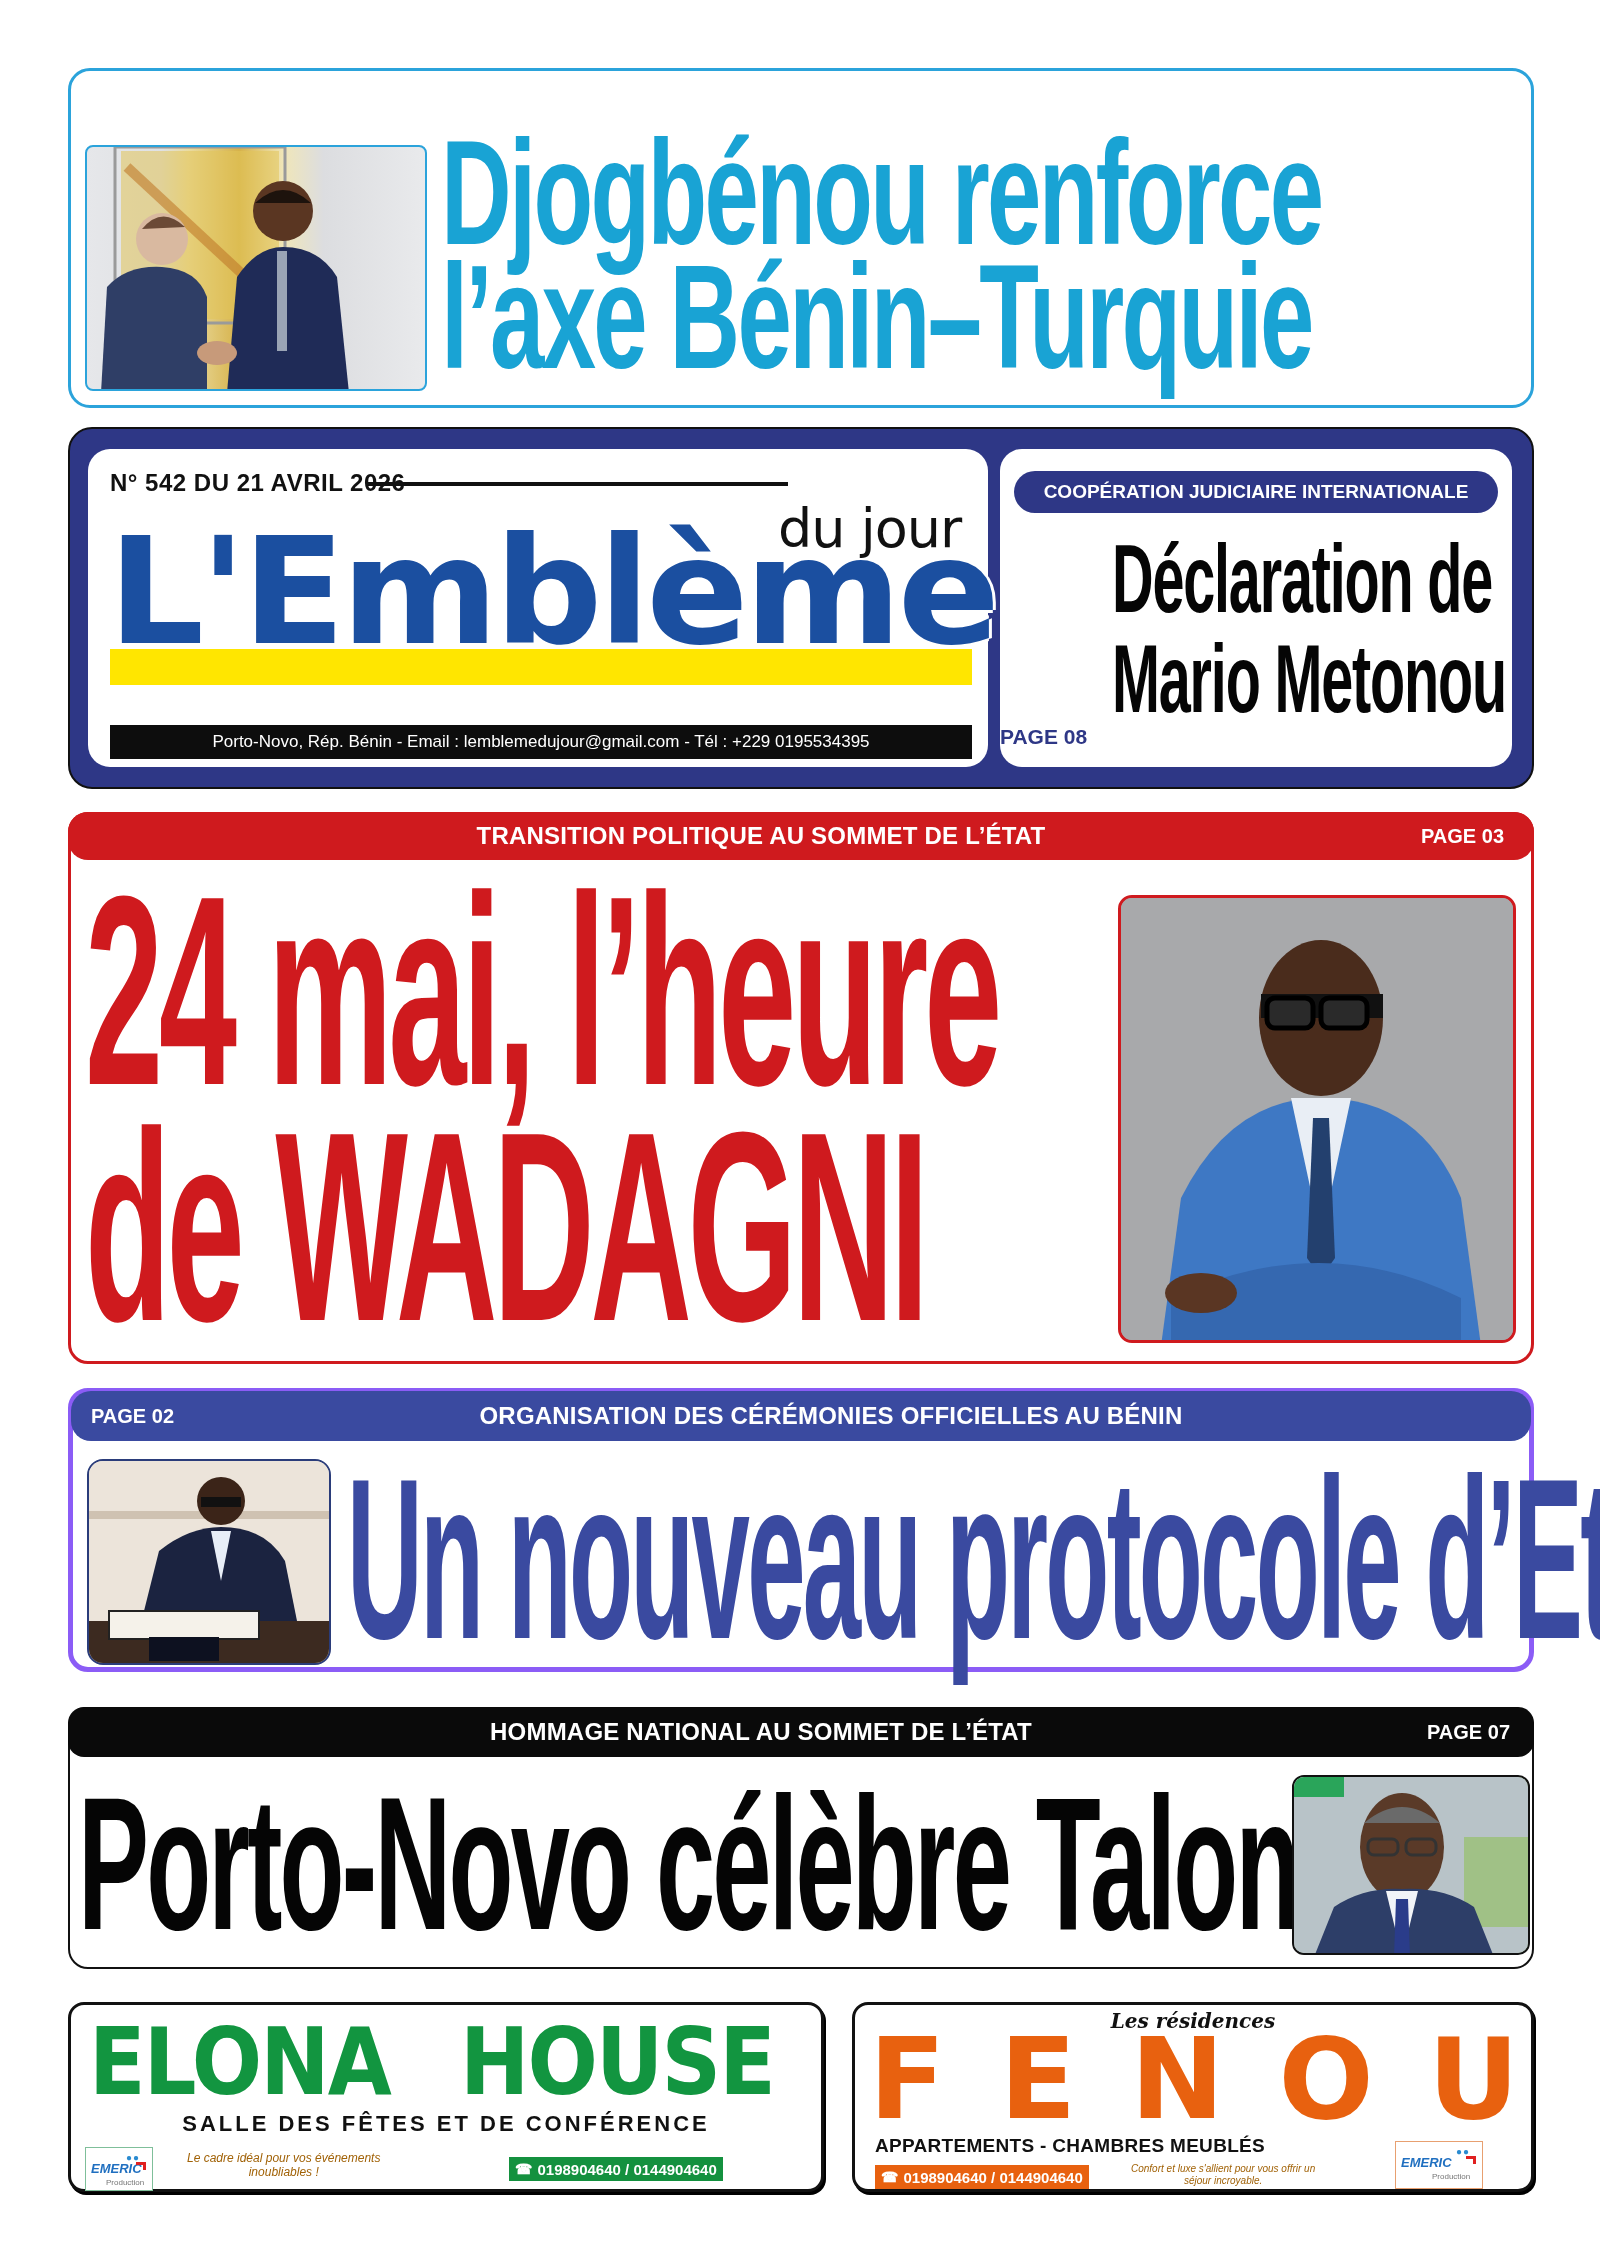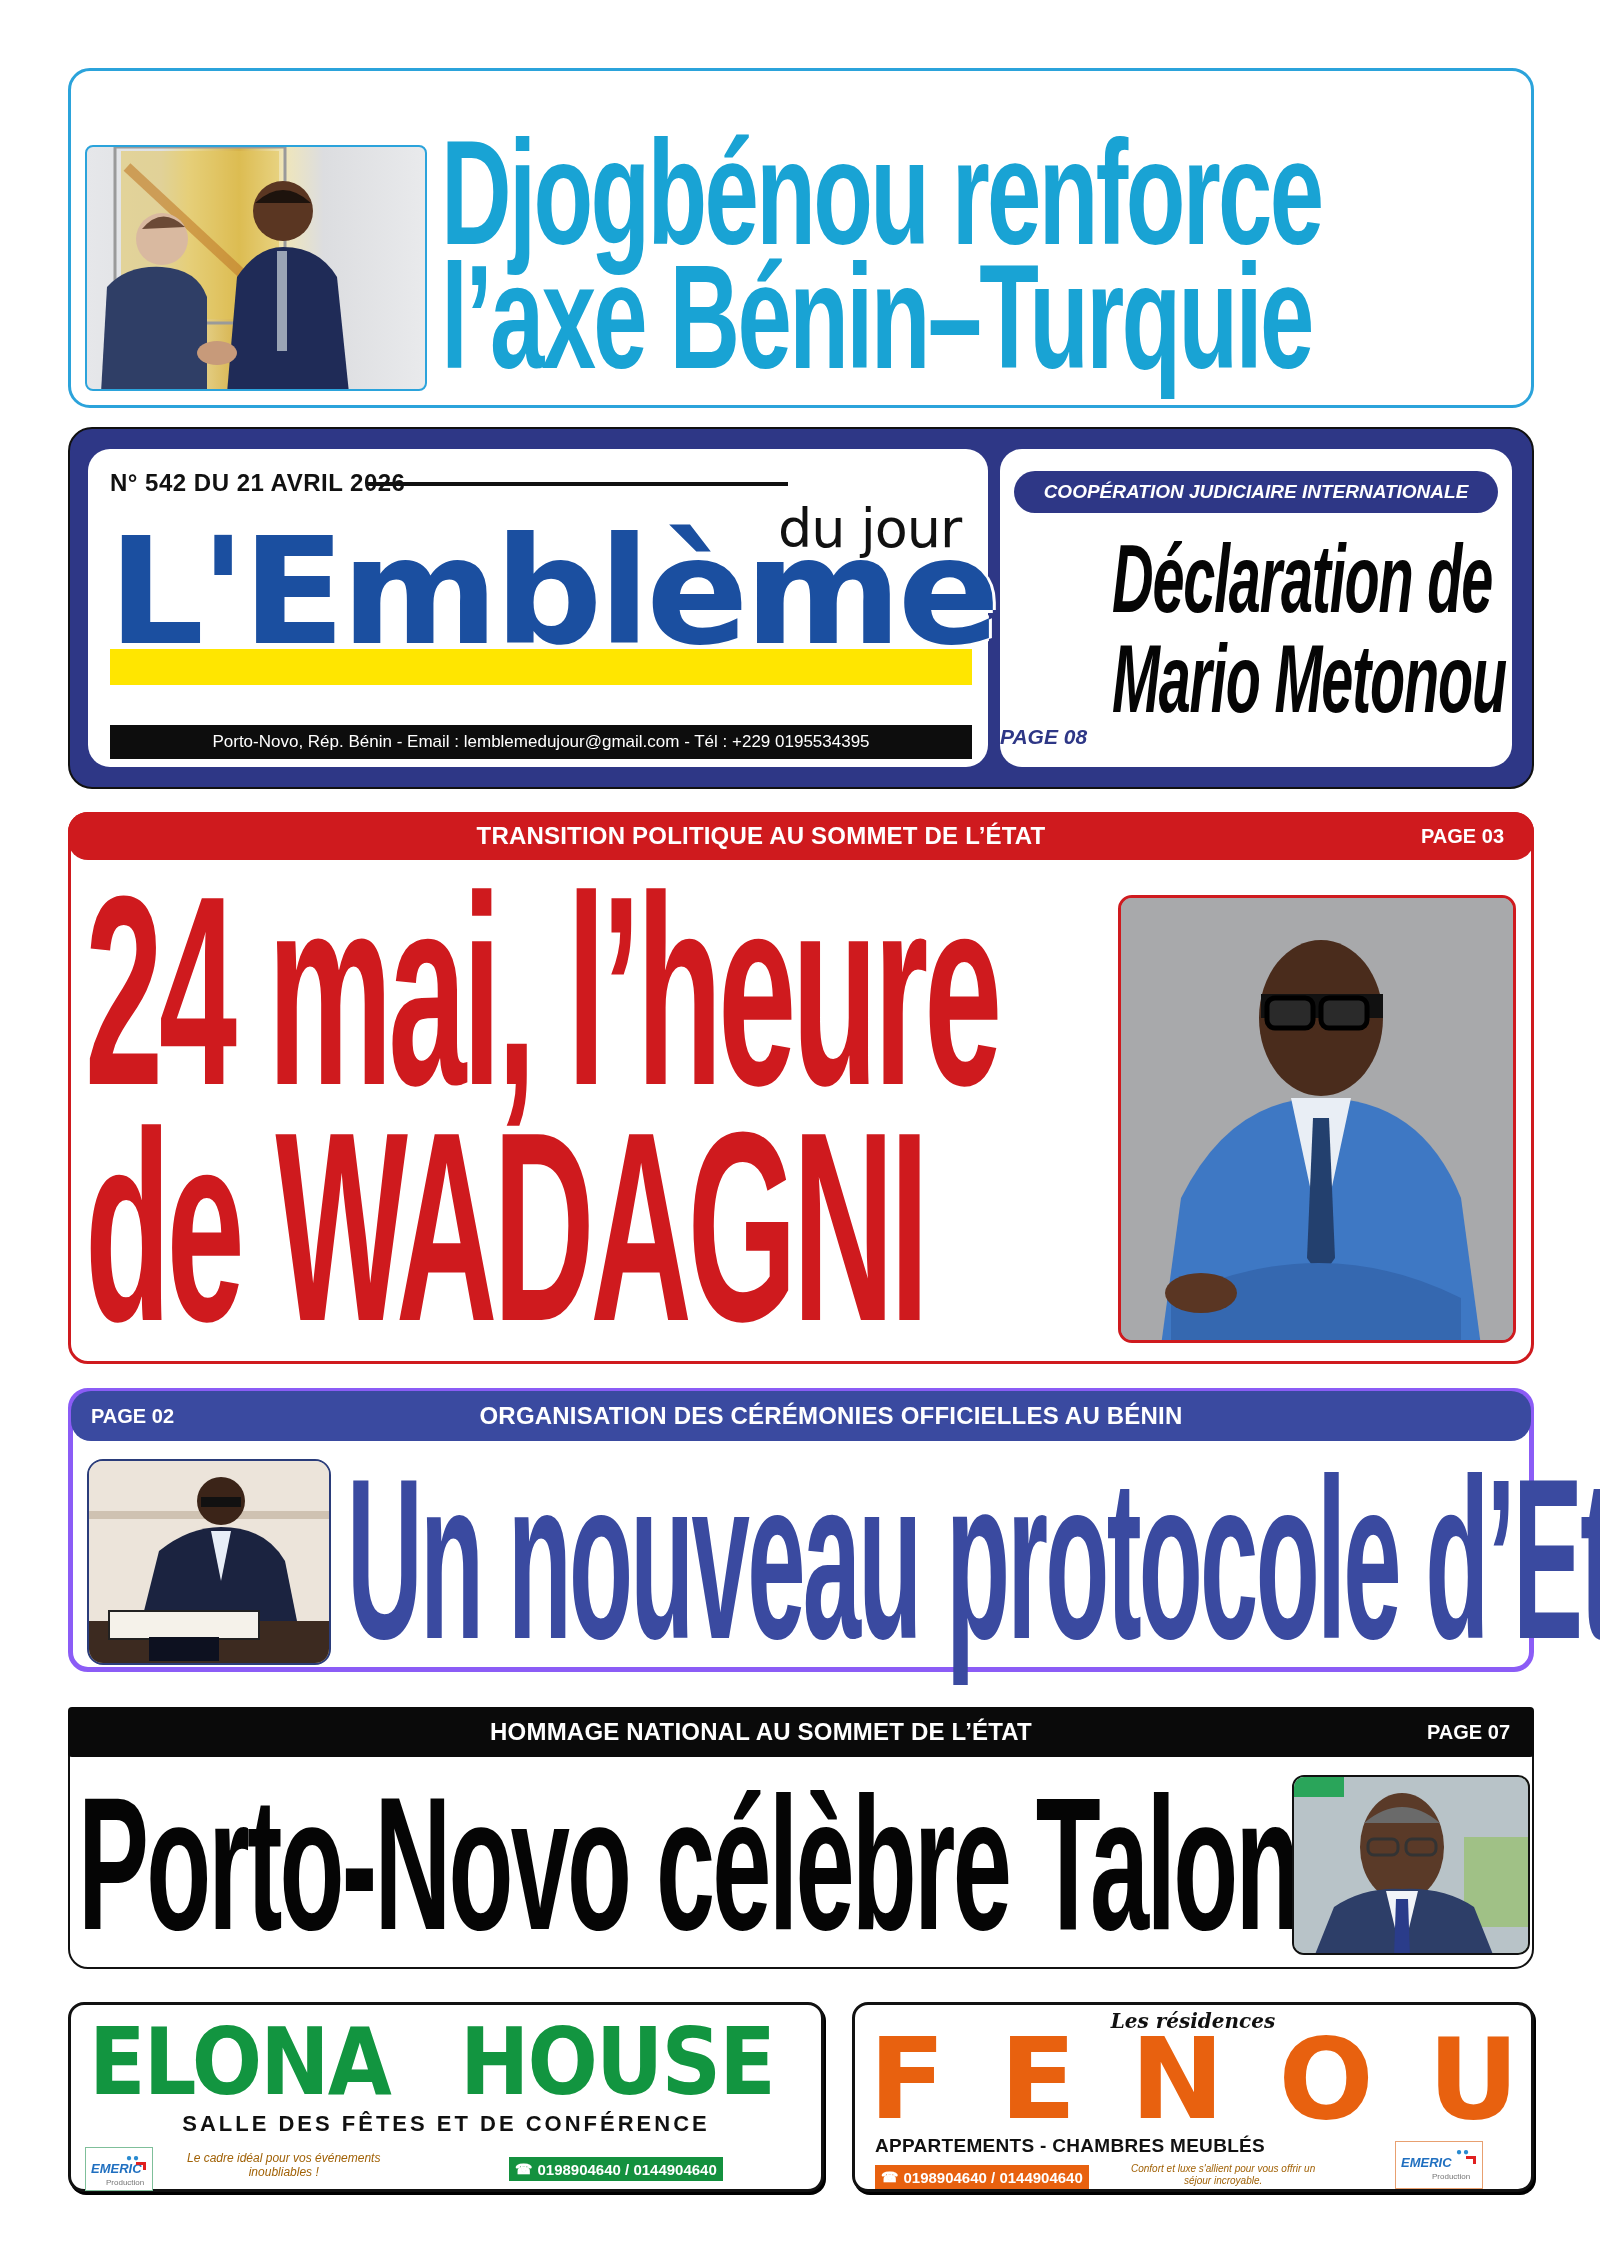--- a/index.html
+++ b/index.html
@@ -20,21 +20,21 @@
   .mast .logo-card { position: absolute; left: 18px; top: 20px; width: 900px; height: 318px; background: #fff; border-radius: 22px; }
   .issue { position: absolute; left: 22px; top: 20px; font-size: 24px; font-weight: 700; color: #111; letter-spacing: 0.5px; }
   .rule { position: absolute; left: 280px; top: 33px; width: 420px; height: 4px; background: #111; }
   .dujour { position: absolute; left: 690px; top: 48px; font-family: "DejaVu Sans", sans-serif; font-size: 54px; color: #111; letter-spacing: -1px; }
   .embleme-yellow { position: absolute; left: 22px; top: 200px; width: 862px; height: 36px; background: #ffe600; }
   .embleme { position: absolute; left: 20px; top: 58px; font-family: "DejaVu Sans", sans-serif; font-weight: 700; font-size: 148px; line-height: 170px; color: #1b4fa0; letter-spacing: -4px; transform: scaleX(1.02); transform-origin: left center; white-space: nowrap;
     text-shadow: 3px 0 0 #fff, -3px 0 0 #fff, 0 3px 0 #fff, 0 -3px 0 #fff; }
   .tagline { position: absolute; left: 22px; top: 240px; width: 862px; height: 34px; background: #1b4fa0; color: #fff; font-size: 17px; font-weight: 700; display: flex; align-items: center; justify-content: center; letter-spacing: -0.2px; }
   .contact { position: absolute; left: 22px; top: 276px; width: 862px; height: 34px; background: #0d0d0d; color: #fff; font-size: 17px; display: flex; align-items: center; justify-content: center; }
 
-  .mast .side-card { position: absolute; left: 930px; top: 20px; width: 512px; height: 318px; background: #fff; border-radius: 22px; font-style: italic; }
+  .mast .side-card { position: absolute; left: 930px; top: 20px; width: 512px; height: 318px; background: #fff; border-radius: 22px; }
   .side-card .pill { position: absolute; left: 14px; top: 22px; right: 14px; height: 42px; background: #2e3786; border-radius: 22px; color: #fff; font-size: 19px; font-weight: 700; display: flex; align-items: center; justify-content: center; }
   .side-card .hl { position: absolute; left: 16px; top: 80px; width: 480px; color: #050505; font-size: 96px; line-height: 100px; font-weight: 700; text-align: center; }
   .side-card .hl .hl-line { transform: scaleX(0.6); transform-origin: center; letter-spacing: -2px; }
   .side-card .pg8 { position: absolute; left: 0; right: 0; top: 276px; color: #2e3786; font-size: 21px; font-weight: 700; }
 
   
   .b3 { position: absolute; left: 68px; top: 812px; width: 1466px; height: 552px; border: 3px solid #cf1a1e; border-radius: 20px; background: #fff; }
   .b3 .bar { position: absolute; left: -3px; top: -3px; right: -3px; height: 48px; background: #cf1a1e; border-radius: 20px; color: #fff; }
   .b3 .headline { position: absolute; left: 14px; top: 58px; color: #cf1a1e; font-size: 270px; line-height: 236px; letter-spacing: -8px; }
   .b3 .headline .hl-line { transform: scaleX(0.52); }
@@ -42,21 +42,21 @@
 
   
   .b4 { position: absolute; left: 68px; top: 1388px; width: 1466px; height: 284px; border: 5px solid #8b5cf6; border-radius: 20px; background: #fff; }
   .b4 .bar { position: absolute; left: -2px; top: -2px; right: -2px; height: 50px; background: #3a4aa0; border-radius: 20px; color: #fff; }
   .b4 .photo { position: absolute; left: 14px; top: 66px; width: 244px; height: 206px; border: 2px solid #2a3c7a; border-radius: 16px; overflow: hidden; background: linear-gradient(180deg,#efe9e2 0%,#d8c9b6 45%,#3a2c22 100%); }
   .b4 .headline { position: absolute; left: 274px; top: 66px; color: #3a4aa0; font-size: 228px; line-height: 200px; letter-spacing: -6px; }
   .b4 .headline .hl-line { transform: scaleX(0.46); }
 
   
   .b5 { position: absolute; left: 68px; top: 1707px; width: 1466px; height: 262px; border: 2px solid #111; border-radius: 20px; background: #fff; }
-  .b5 .bar { position: absolute; left: -2px; top: -2px; right: -2px; height: 50px; background: #0a0a0a; border-radius: 4px; color: #fff; }
+  .b5 .bar { position: absolute; left: -2px; top: -2px; right: -2px; height: 50px; background: #0a0a0a; border-radius: 16px; color: #fff; }
   .b5 .headline { position: absolute; left: 8px; top: 64px; color: #050505; font-size: 190px; line-height: 180px; letter-spacing: -5px; }
   .b5 .headline .hl-line { transform: scaleX(0.56); }
   .b5 .photo { position: absolute; left: 1222px; top: 66px; width: 238px; height: 180px; border: 2px solid #111; border-radius: 12px; overflow: hidden; background: linear-gradient(90deg,#b7c6b6 0%,#a9b9c9 40%,#8aa86c 100%); }
 
   
   .ad { position: absolute; top: 2002px; height: 190px; border: 3px solid #111; border-radius: 16px; background: #fff; box-shadow: 2px 3px 0 #000; }
   .ad1 { left: 68px; width: 756px; }
   .ad2 { left: 852px; width: 682px; }
   .ad1 .brand { position: absolute; left: 18px; top: 16px; width: 720px; display: flex; justify-content: space-between; color: #129540; font-family: "DejaVu Sans", sans-serif; font-weight: 700; font-size: 92px; line-height: 84px; letter-spacing: -2px; }
   .ad1 .brand span { display: inline-block; transform: scaleX(0.9); transform-origin: left center; }

